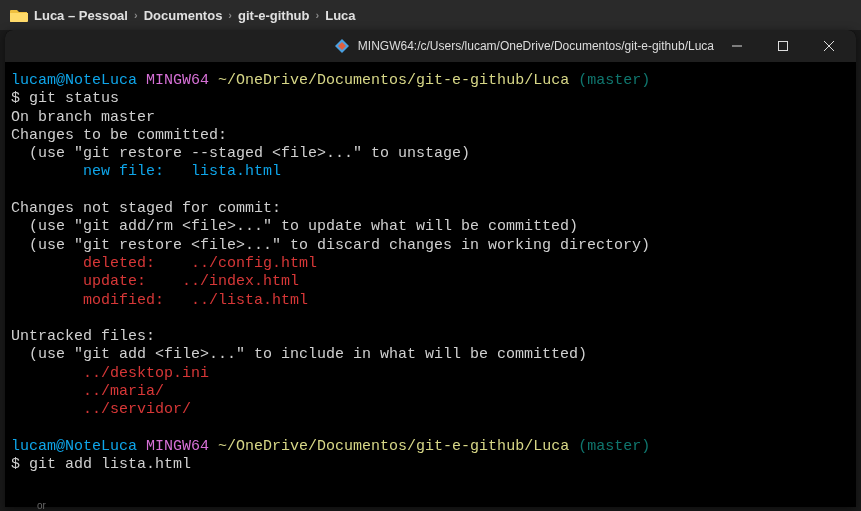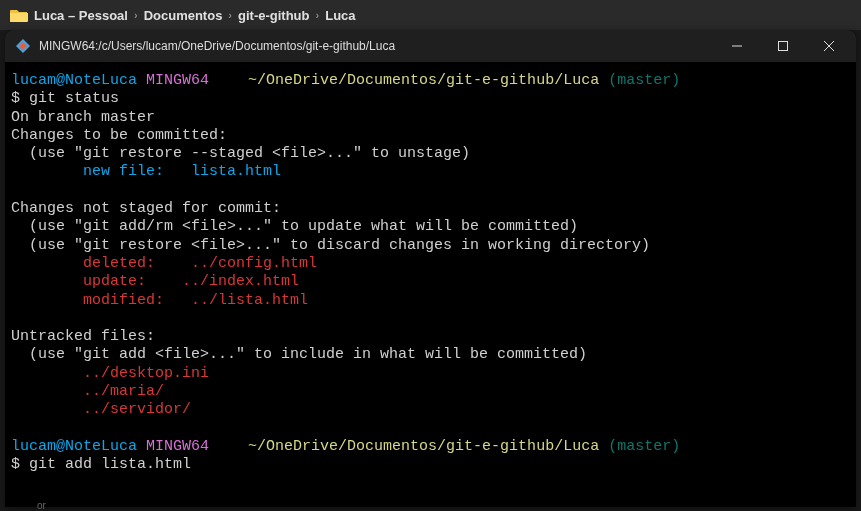--- a/index.html
+++ b/index.html
@@ -32,21 +32,21 @@
     background: #000;
     border-radius: 8px 8px 0 0;
     overflow: hidden;
     box-shadow: 0 2px 10px rgba(0,0,0,0.5);
   }
   .titlebar {
     background: #1f1f1f;
     height: 32px;
     display: flex;
     align-items: center;
-    justify-content: space-between;
+    justify-content: flex-end;
     padding: 0 4px 0 10px;
     color: #ddd;
     font-size: 12px;
   }
   .titlebar-left { display: flex; align-items: center; gap: 8px; }
   .titlebar-icon {
     width: 16px; height: 16px;
     display: flex; align-items: center; justify-content: center;
   }
   .win-controls { display: flex; }
@@ -62,21 +62,21 @@
     font-family: 'Consolas', 'Courier New', monospace;
     font-size: 15px;
     line-height: 1.22;
     color: #d0d0d0;
     height: 445px;
     overflow: hidden;
     white-space: pre;
   }
   .green { color: #0ea5e9; }
   .magenta { color: #d670d6; }
-  .yellow { color: #d7d787; margin-left: 30px; }
+  .yellow { color: #d7d787; }
   .cyan { color: #0f766e; }
   .red { color: #d73737; }
   .white { color: #d0d0d0; }
   .status-footer {
     position: absolute;
     bottom: 0; left: 0;
     font-size: 10px;
     color: #666;
     padding: 0 2px;
     margin-left: 35px;

